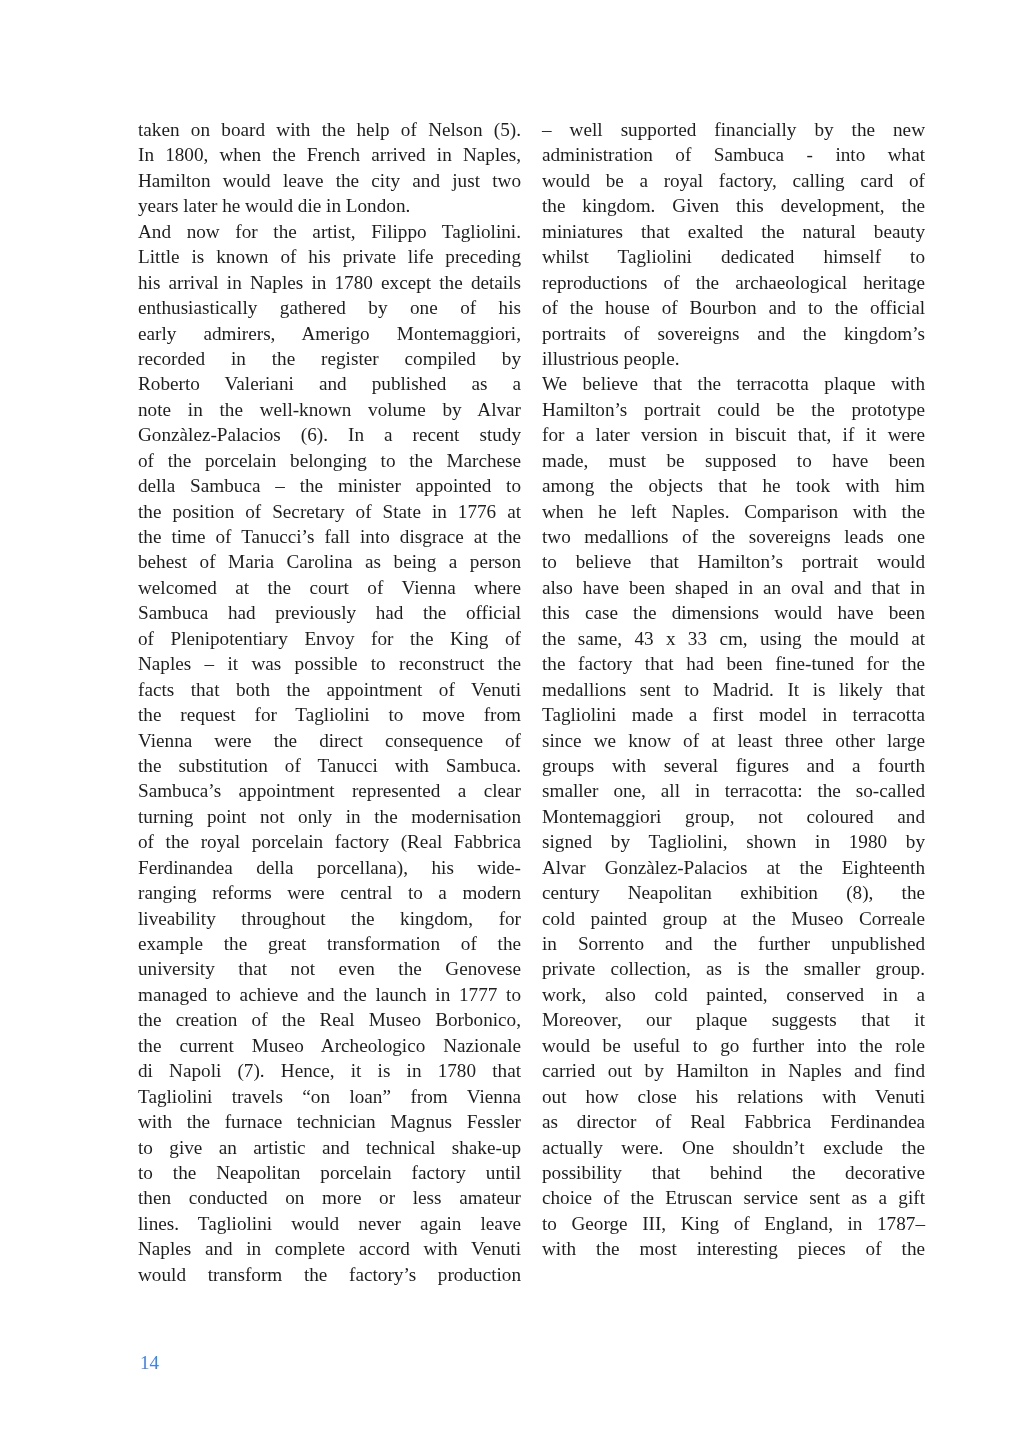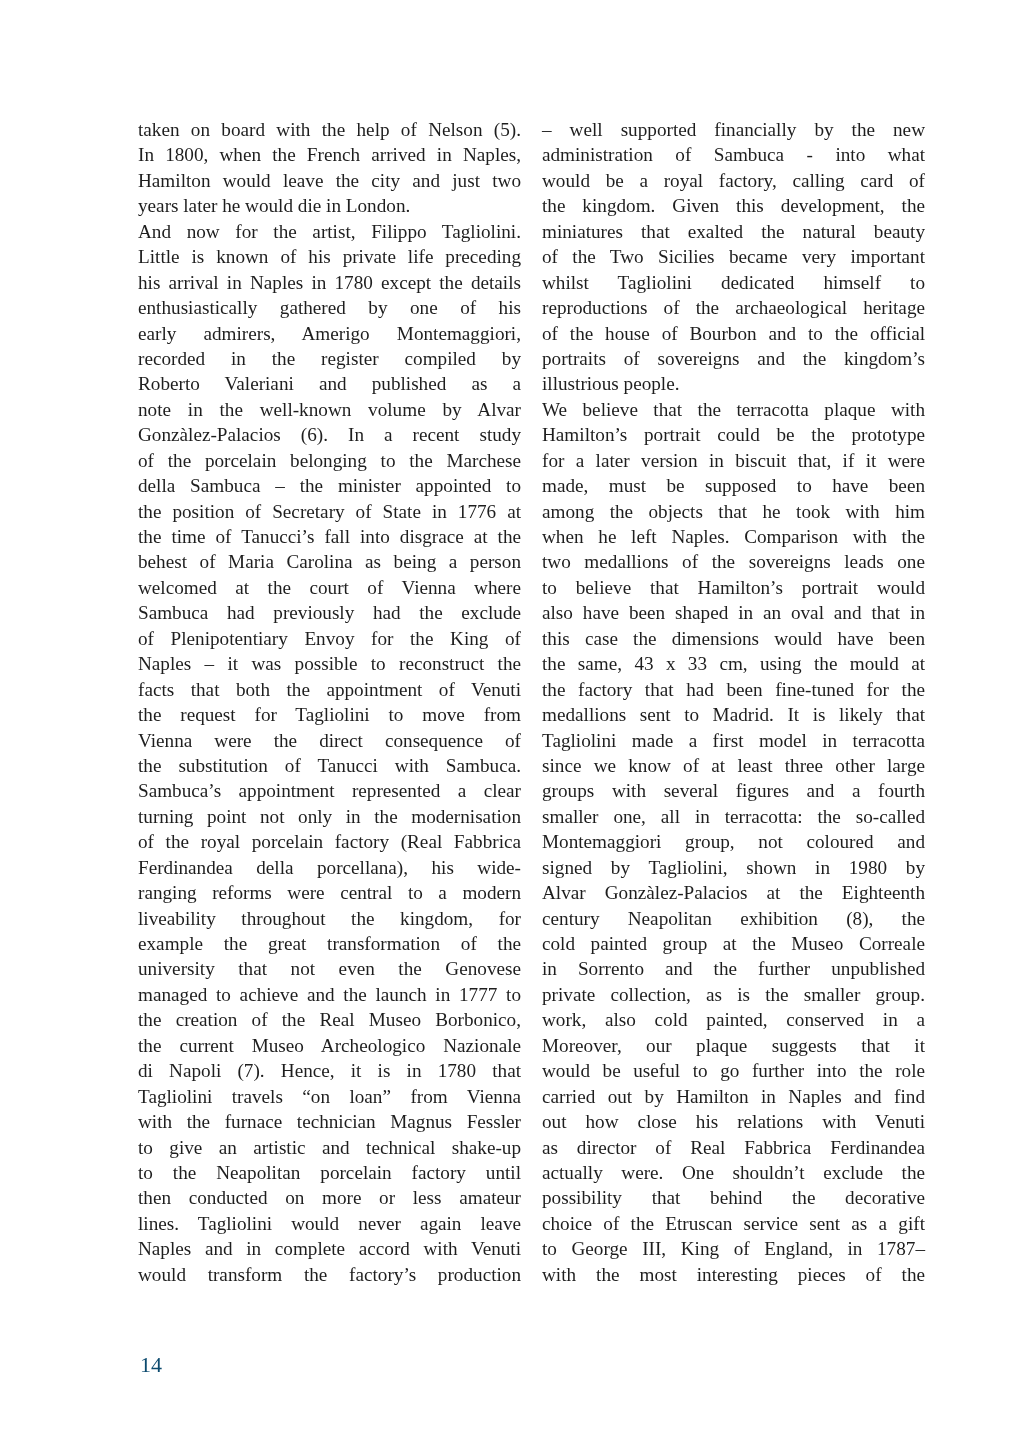--- a/index.html
+++ b/index.html
@@ -15,21 +15,21 @@
   }
   .col-left { left: 121px; }
   .col-right { left: 525px; }
   .line {
     display: block; height: 25.45px; white-space: nowrap;
     text-align: justify; text-align-last: justify;
   }
   .line.last { text-align: left; text-align-last: left; }
   .page-number {
     position: absolute; left: 123px; top: 1352px;
-    font-size: 22px; color: #0c4a6e;
+    font-size: 19px; color: #3b82f6;
   }
 </style>
 </head>
 <body>
 
 <div class="page">
   <div class="col col-left">
       <div>
         <span class="line">taken on board with the help of Nelson (5).</span>
         <span class="line">In 1800, when the French arrived in Naples,</span>
@@ -45,21 +45,21 @@
         <span class="line">recorded in the register compiled by</span>
         <span class="line">Roberto Valeriani and published as a</span>
         <span class="line">note in the well-known volume by Alvar</span>
         <span class="line">Gonzàlez-Palacios (6). In a recent study</span>
         <span class="line">of the porcelain belonging to the Marchese</span>
         <span class="line">della Sambuca – the minister appointed to</span>
         <span class="line">the position of Secretary of State in 1776 at</span>
         <span class="line">the time of Tanucci’s fall into disgrace at the</span>
         <span class="line">behest of Maria Carolina as being a person</span>
         <span class="line">welcomed at the court of Vienna where</span>
-        <span class="line">Sambuca had previously had the exclude</span>
+        <span class="line">Sambuca had previously had the official</span>
         <span class="line">of Plenipotentiary Envoy for the King of</span>
         <span class="line">Naples – it was possible to reconstruct the</span>
         <span class="line">facts that both the appointment of Venuti</span>
         <span class="line">the request for Tagliolini to move from</span>
         <span class="line">Vienna were the direct consequence of</span>
         <span class="line">the substitution of Tanucci with Sambuca.</span>
         <span class="line">Sambuca’s appointment represented a clear</span>
         <span class="line">turning point not only in the modernisation</span>
         <span class="line">of the royal porcelain factory (Real Fabbrica</span>
         <span class="line">Ferdinandea della porcellana), his wide-</span>
@@ -81,21 +81,20 @@
         <span class="line">would transform the factory’s production</span>
       </div>
     </div>
   <div class="col col-right">
       <div>
         <span class="line">– well supported financially by the new</span>
         <span class="line">administration of Sambuca - into what</span>
         <span class="line">would be a royal factory, calling card of</span>
         <span class="line">the kingdom. Given this development, the</span>
         <span class="line">miniatures that exalted the natural beauty</span>
-        <span class="line">of the Two Sicilies became very important</span>
         <span class="line">whilst Tagliolini dedicated himself to</span>
         <span class="line">reproductions of the archaeological heritage</span>
         <span class="line">of the house of Bourbon and to the official</span>
         <span class="line">portraits of sovereigns and the kingdom’s</span>
         <span class="line last">illustrious people.</span>
       </div>
       <div>
         <span class="line">We believe that the terracotta plaque with</span>
         <span class="line">Hamilton’s portrait could be the prototype</span>
         <span class="line">for a later version in biscuit that, if it were</span>

